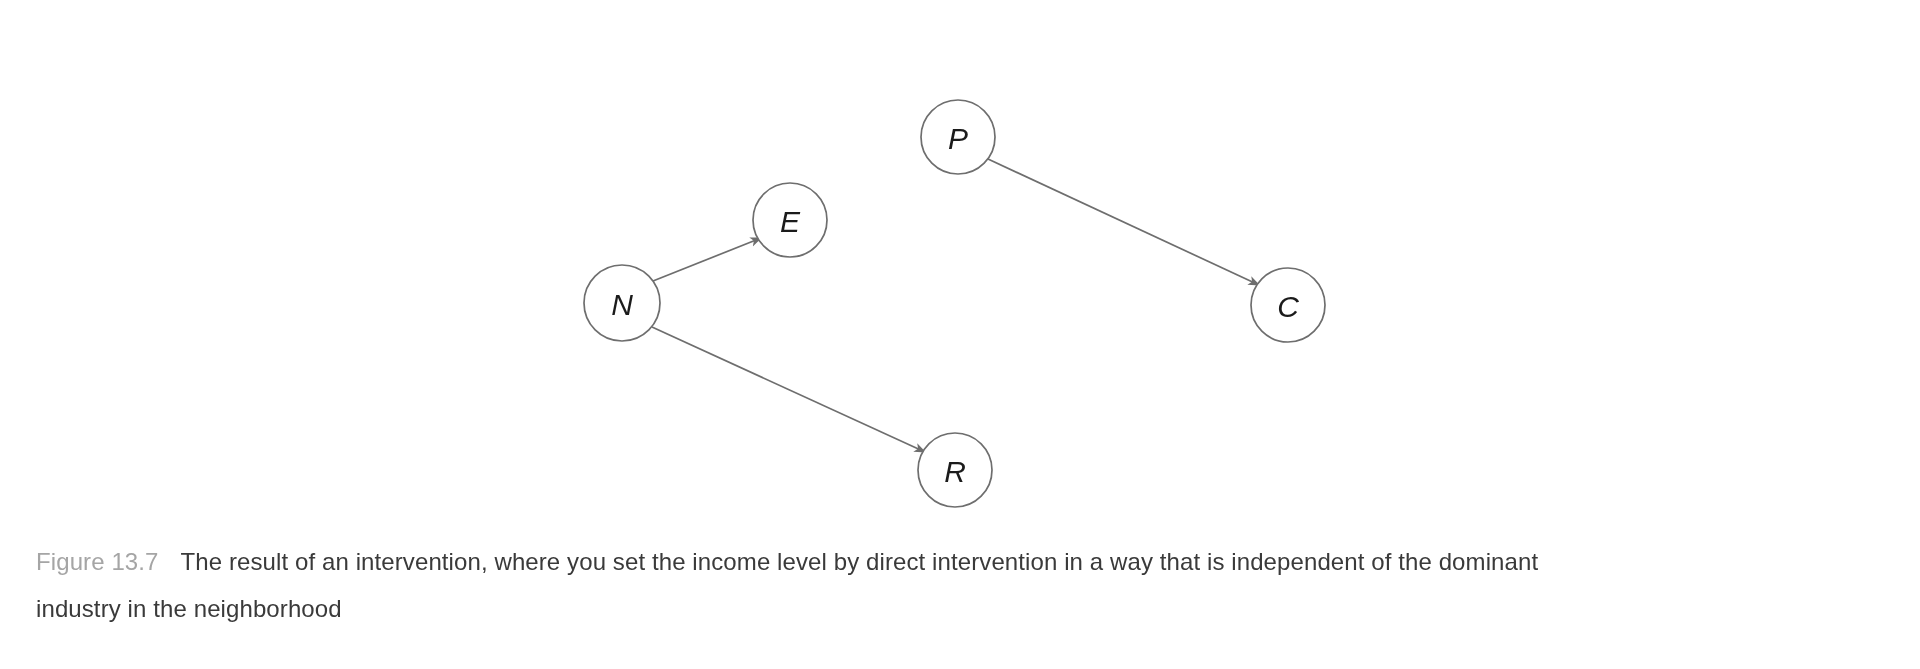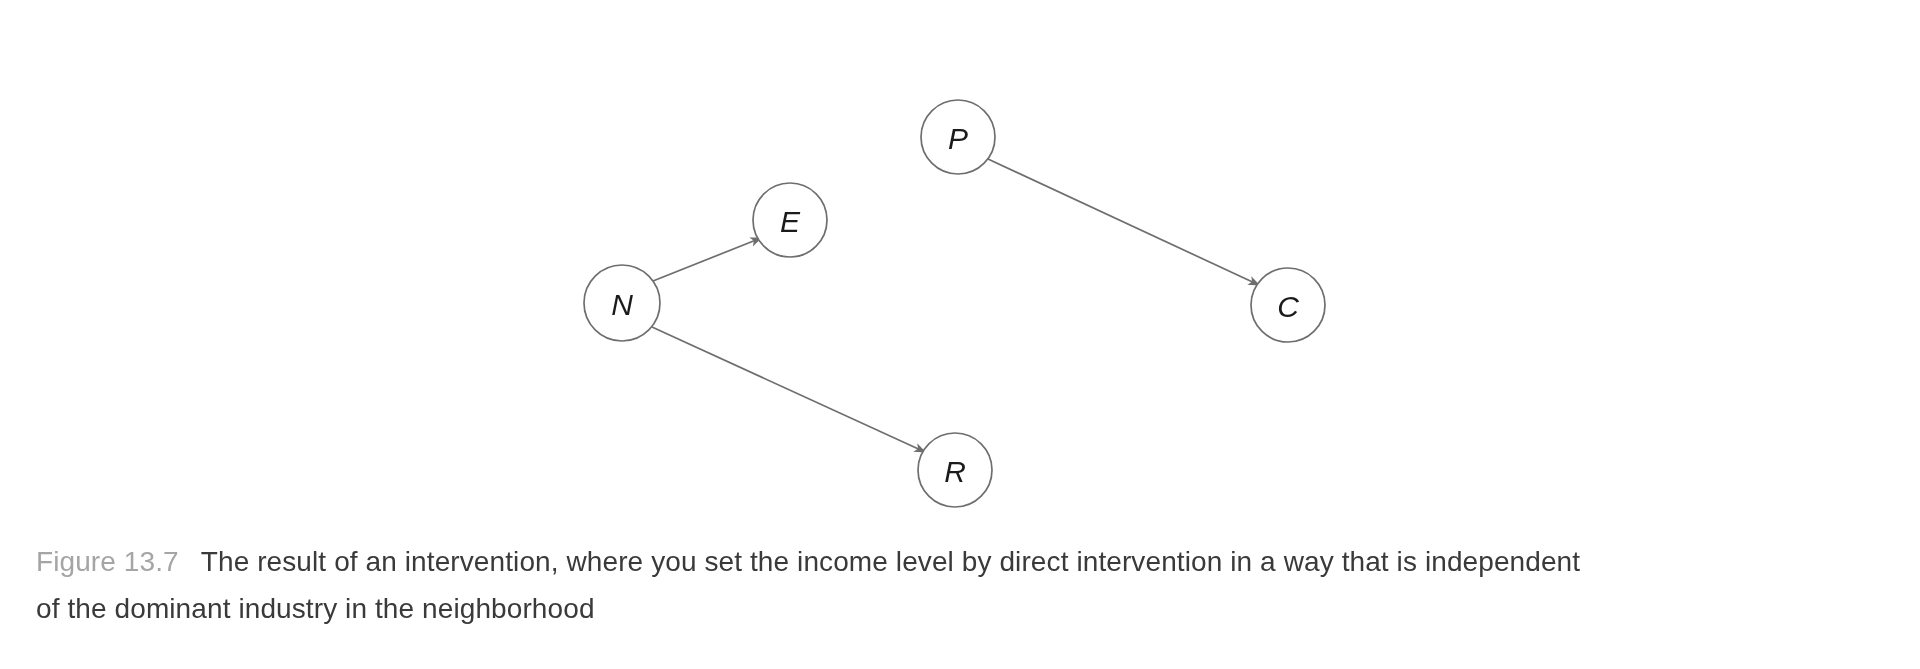--- a/index.html
+++ b/index.html
@@ -49,21 +49,21 @@
   .arrow-head {
     fill: #6e6e6e;
     stroke: none;
   }
   #caption-block {
     position: absolute;
     left: 36px;
     top: 538px;
     width: 1560px;
     font-family: "Liberation Sans", sans-serif;
-    font-size: 28px;
+    font-size: 24px;
     line-height: 47px;
     color: #3a3a3a;
     letter-spacing: 0.1px;
   }
   .caption-figure-number {
     color: #a5a5a5;
   }
   .caption-gap {
     display: inline-block;
     width: 22px;

